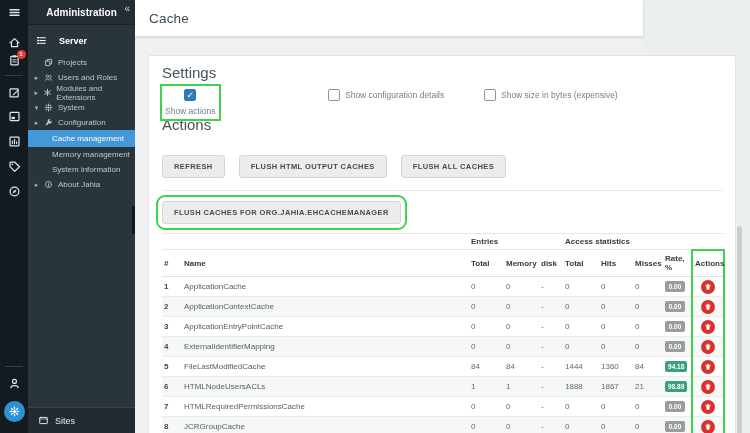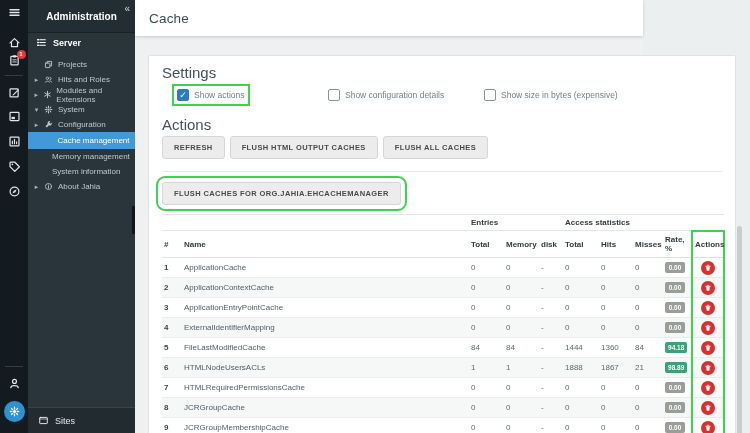--- a/index.html
+++ b/index.html
@@ -14,60 +14,60 @@
   .ib-div { position:absolute; left:5px; width:18px; height:1px; background:#333d44; }
   .badge-wrap { position:relative; }
   .ib-badge { position:absolute; top:-4px; right:-5px; width:9px; height:9px; border-radius:50%;
               background:var(--badge-red); color:#fff; font-size:6px; line-height:9px; text-align:center; font-weight:bold; }
   .gear-circle { position:absolute; left:4px; top:401px; width:21px; height:21px; border-radius:50%;
                  background:var(--gear-blue); display:flex; align-items:center; justify-content:center; color:#fff; cursor:pointer; }
   .gear-circle svg { width:11px; height:11px; }
 
   
   .sidebar { position:absolute; left:28px; top:0; width:107px; height:433px; background:#2a353b; z-index:4; }
-  .sb-header { height:33px; background:#232e34; border-bottom:1px solid rgba(0,0,0,.28);
+  .sb-header { height:25px; background:#232e34; border-bottom:1px solid rgba(0,0,0,.28);
                display:flex; align-items:center; justify-content:center; position:relative; }
   .sb-title { color:#fff; font-size:10px; font-weight:bold; }
   .sb-collapse { position:absolute; right:5px; top:3px; color:#cfd8dc; font-size:10px; cursor:pointer; }
-  .sb-section { margin-top:0; height:19px; display:flex; align-items:center; gap:6px; padding-left:8px;
+  .sb-section { margin-top:6px; height:19px; display:flex; align-items:center; gap:12px; padding-left:8px;
                 color:#fff; font-size:9px; font-weight:bold; cursor:pointer; }
   .sb-section svg { width:11px; height:11px; }
   .sb-nav { margin-top:5px; }
   .sb-item { height:15px; display:flex; align-items:center; font-size:8px; color:#bcc8cd; padding-left:5px; gap:4px; cursor:pointer; }
   .sb-item .chev { width:7px; font-size:7px; color:#9fb0b7; text-align:center; }
   .sb-item .ico { width:10px; display:flex; }
   .sb-item .ico svg { width:9px; height:9px; }
   .sb-item.lvl2 { padding-left:24px; }
-  .sb-item.active { background:var(--active-blue); color:#fff; height:17px;justify-content:center; }
+  .sb-item.active { background:var(--active-blue); color:#fff; height:17px; }
   .sb-thumb { position:absolute; right:0; top:206px; width:3px; height:28px; background:#10171b; cursor:pointer; }
   .sb-footer { position:absolute; bottom:0; left:0; width:107px; height:26px; background:#212b30;
                border-top:1px solid #39444a; display:flex; align-items:center; gap:6px; padding-left:10px;
                color:#e6ebed; font-size:9px; cursor:pointer; }
   .sb-footer svg { width:11px; height:11px; }
 
   
   .main { position:absolute; left:135px; top:0; width:508px; height:433px; background:#eef0f1; }
   .topbar { position:relative; z-index:2; height:36px; background:#fff; box-shadow:0 1px 3px rgba(0,0,0,.16);
             display:flex; align-items:center; padding:0 14px; }
   .topbar h1 { font-size:13.5px; font-weight:500; color:#3c4b53; letter-spacing:.2px; }
   .page { position:absolute; left:0; top:36px; right:0; bottom:0; }
   .card { position:absolute; left:13px; top:19px; width:588px; height:420px; background:#fff;
           border:1px solid #e0e3e4; border-radius:2px; padding:8px 13px 0; }
   h2.section { font-size:15px; font-weight:400; color:#44535a; }
   .checkbox-row { position:relative; height:14px; margin-top:8px; }
   .cb { position:absolute; top:0; display:flex; align-items:center; gap:5px; cursor:pointer; }
-  .cb-0 { left:15px; } .cb-1 { left:166px; } .cb-2 { left:322px; }
+  .cb-0 { left:3px;flex-direction:column; } .cb-1 { left:166px; } .cb-2 { left:322px; }
   .cb .box { width:12px; height:12px; border:1px solid #8a9499; border-radius:2px; background:#fff; flex:0 0 auto; }
   .cb.checked .box { background:var(--check-blue); border-color:var(--check-blue); color:#fff;
                      font-size:9px; line-height:11px; text-align:center; }
   .cb.checked .box::after { content:"✓"; }
   .cb .lbl { font-size:8.5px; color:#748089; white-space:nowrap; }
   .cb.highlight { outline:2px solid var(--highlight); outline-offset:3px; }
   .h-actions { margin-top:13px; }
-  .btn-row { display:flex; gap:5px; margin-top:3px; }
+  .btn-row { display:flex; gap:14px; margin-top:22px; }
   .btn { background:#ececec; border:1px solid #d4d6d7; border-radius:3px; font-family:inherit;
          font-size:7.5px; font-weight:bold; letter-spacing:.4px; color:#4a4a4a; padding:6px 11px; cursor:pointer; white-space:nowrap; }
   hr.split { border:none; border-top:1px solid #e7eaeb; margin-top:12px; }
   .cm-title { margin-top:8px; }
   .flush-btn { margin-top:10px; outline:2px solid var(--highlight); outline-offset:4px; }
 
   table { width:100%; border-collapse:collapse; table-layout:fixed; margin-top:9px; }
   th { text-align:left; font-size:8px; color:#303c42; font-weight:bold; }
   thead tr.group th { border-top:1px solid #e4e7e8; border-bottom:1px solid #e4e7e8; padding:3px 2px; height:14px; }
   thead tr.cols th { border-bottom:1px solid #dfe3e4; padding:4px 2px; height:17px; }
@@ -190,21 +190,21 @@
         </div>
         <div class="sb-item">
           <span class="chev">▸</span>
           <span class="ico">
             <svg viewBox="0 0 16 16" fill="none" stroke="currentColor" stroke-width="1.4" stroke-linecap="round" stroke-linejoin="round">
               <circle cx="6" cy="5.8" r="2.2"></circle>
               <path d="M2.4 12.8c.4-2.8 6.8-2.8 7.2 0"></path>
               <path d="M10.6 4.2a2.2 2.2 0 0 1 0 4.4M13.6 12.8c-.2-1.9-2-2.5-3.2-2.6"></path>
             </svg>
           </span>
-          <span class="lbl">Hits and Roles</span>
+          <span class="lbl">Users and Roles</span>
         </div>
         <div class="sb-item">
           <span class="chev">▸</span>
           <span class="ico">
             <svg viewBox="0 0 16 16" fill="none" stroke="currentColor" stroke-width="1.7" stroke-linecap="round" stroke-linejoin="round">
               <path d="M8 2.2v11.6M3 5.1l10 5.8M13 5.1 3 10.9"></path>
             </svg>
           </span>
           <span class="lbl">Modules and Extensions</span>
         </div>

